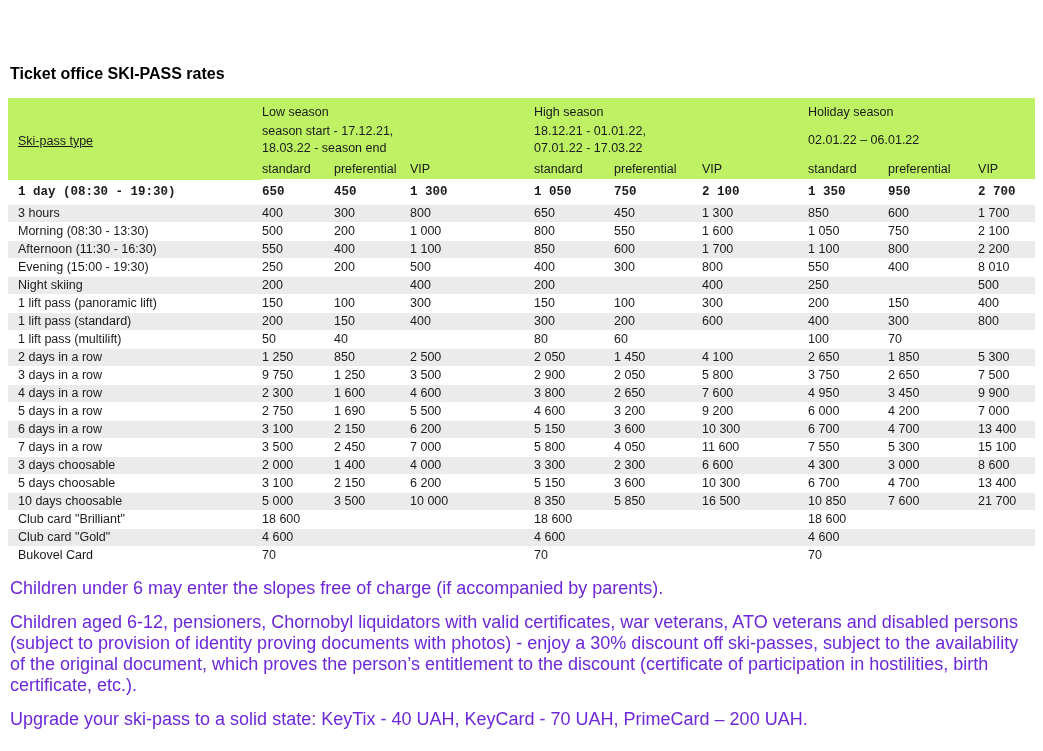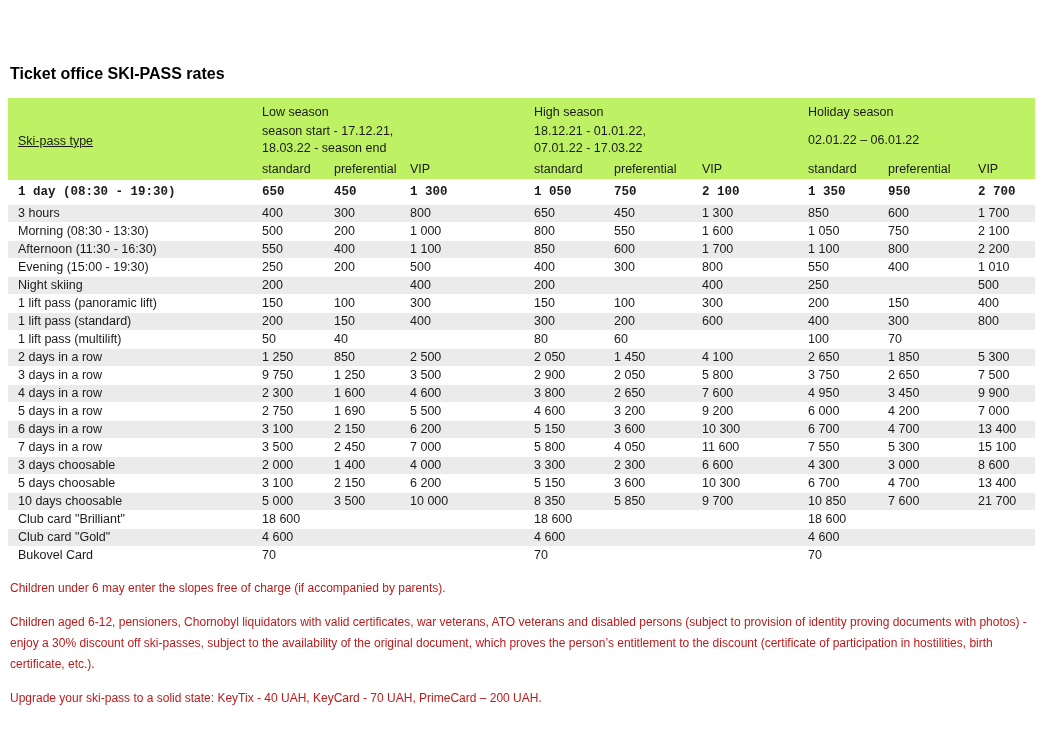--- a/index.html
+++ b/index.html
@@ -42,24 +42,24 @@
   tr.hdr-tier th { height: 22px; vertical-align: middle; }
 
   tbody td { height: 18px; border-top: 1px solid #ffffff; }
   thead tr.hdr-tier th { border-bottom: 2px solid #ffffff; }
   tbody td.type-cell { padding-left: 10px; }
   tbody tr.alt td { background: #ebebeb; }
   tbody tr.bold-row td { font-weight: bold; height: 24px; font-family: Liberation Mono, monospace; }
 
   h2.section-title { margin: 2px 0 13px 0; }
   .body-text p {
-    font-size: 12px;
+    font-size: 18px;
     line-height: 21px;
     margin: 0 2px 13px 2px;
-    color: #b91c1c;
+    color: #6d28d9;
   }
 </style>
 </head>
 <body>
 
 <div class="page">
 
   <h1 class="doc-title">Ticket office SKI-PASS rates</h1>
 
   <table class="rates">
@@ -153,21 +153,21 @@
         <tr>
           <td class="type-cell">Evening (15:00 - 19:30)</td>
           <td>250</td>
           <td>200</td>
           <td>500</td>
           <td>400</td>
           <td>300</td>
           <td>800</td>
           <td>550</td>
           <td>400</td>
-          <td>1 010</td>
+          <td>8 010</td>
         </tr>
         <tr class="alt">
           <td class="type-cell">Night skiing</td>
           <td>200</td>
           <td></td>
           <td>400</td>
           <td>200</td>
           <td></td>
           <td>400</td>
           <td>250</td>
@@ -306,21 +306,21 @@
           <td>4 700</td>
           <td>13 400</td>
         </tr>
         <tr class="alt">
           <td class="type-cell">10 days choosable</td>
           <td>5 000</td>
           <td>3 500</td>
           <td>10 000</td>
           <td>8 350</td>
           <td>5 850</td>
-          <td>9 700</td>
+          <td>16 500</td>
           <td>10 850</td>
           <td>7 600</td>
           <td>21 700</td>
         </tr>
         <tr>
           <td class="type-cell">Club card "Brilliant"</td>
           <td>18 600</td>
           <td></td>
           <td></td>
           <td>18 600</td>

